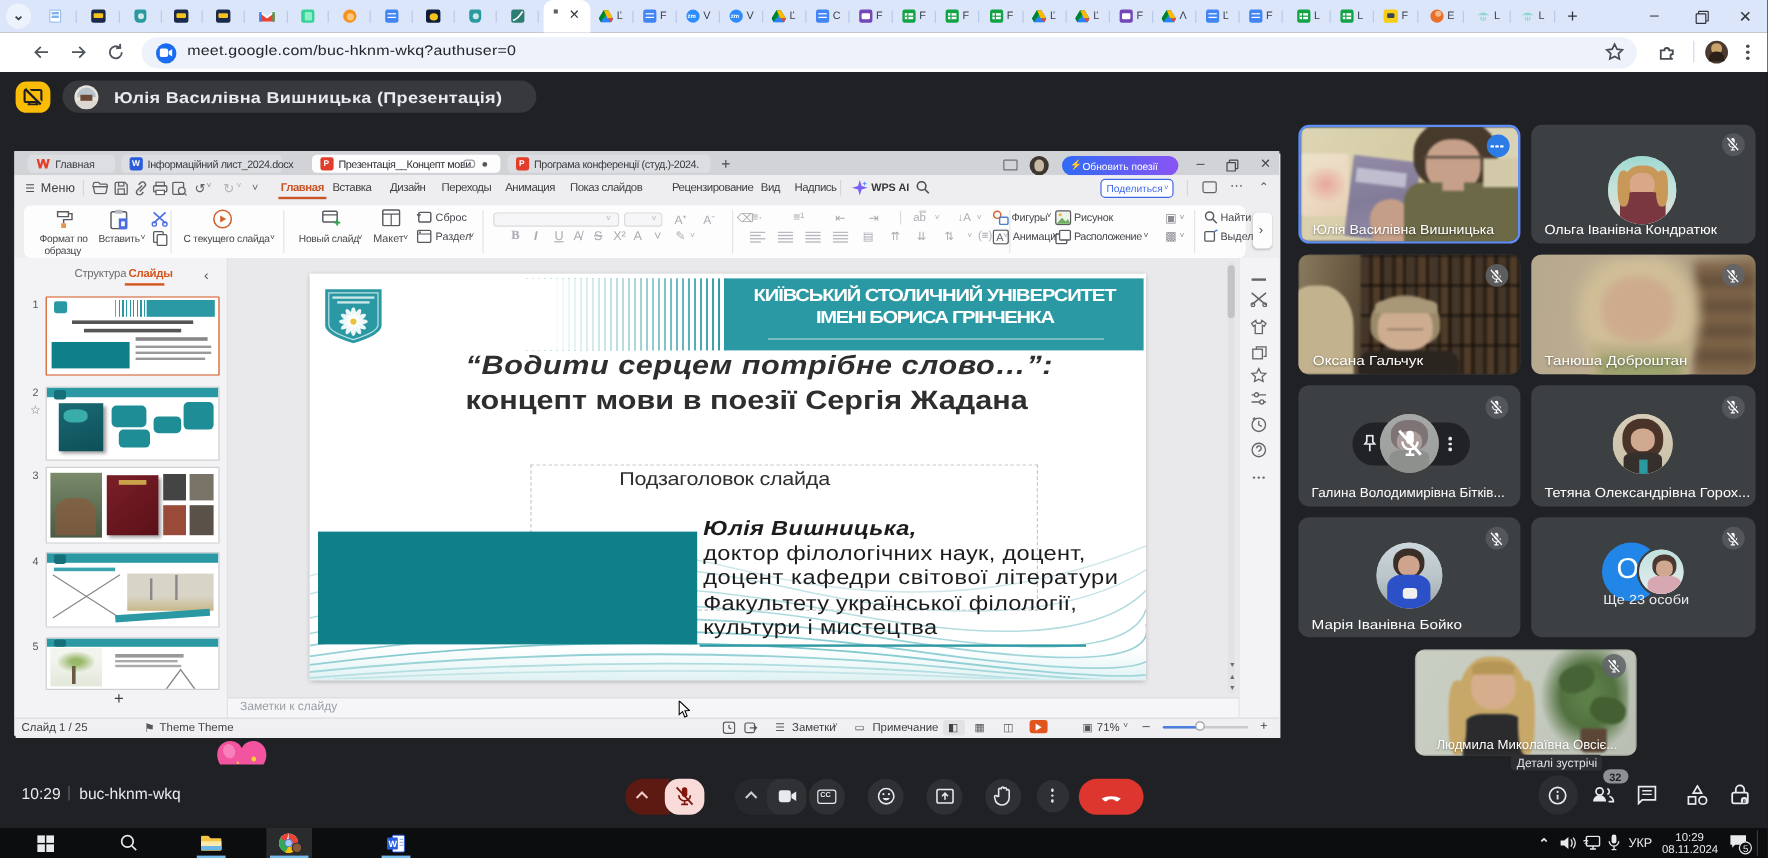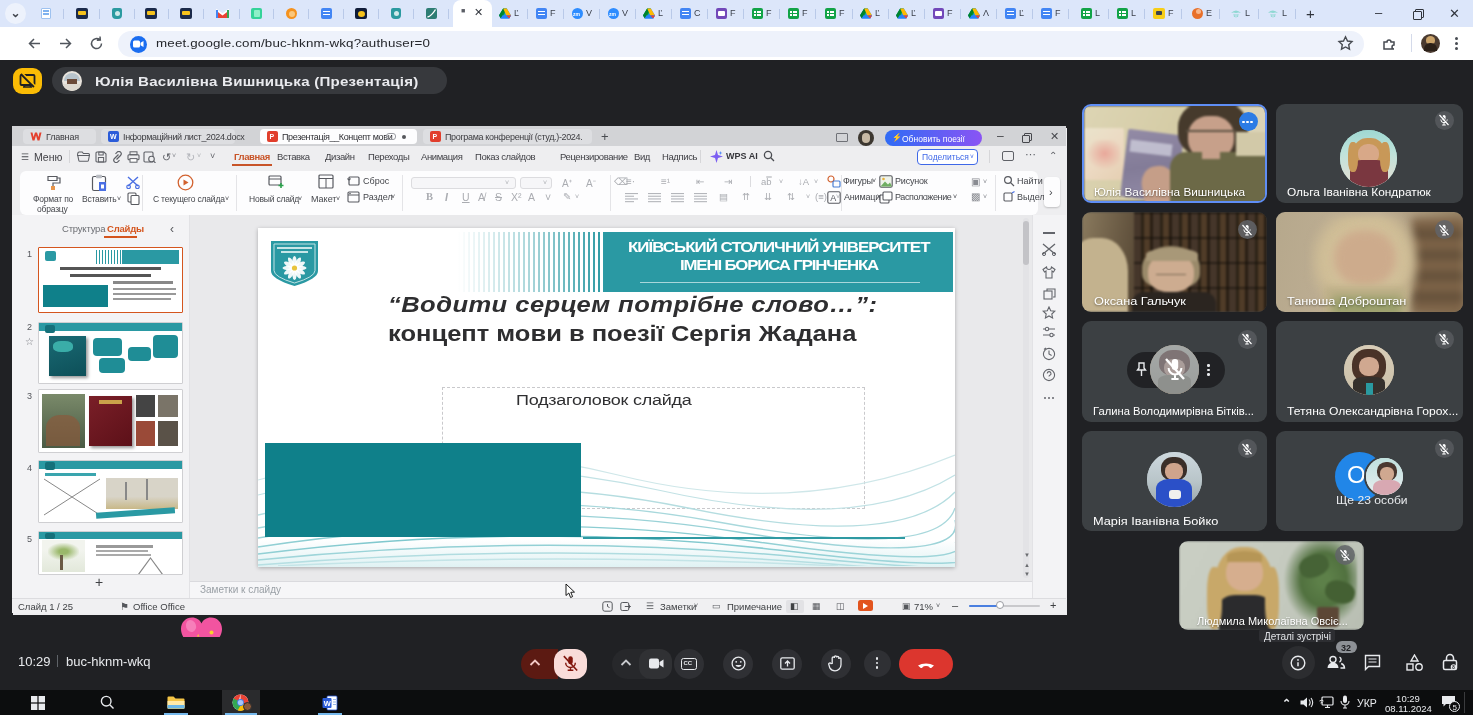--- a/index.html
+++ b/index.html
@@ -609,20 +609,29 @@
 <path d="M0 118 Q250 75 480 112 T697 100" stroke="#9ad2d7" stroke-width="1.4"></path>
 <path d="M0 127 Q260 88 500 122 T697 112" stroke="#8ccdd2" stroke-width="1.4"></path>
 <path d="M0 134 Q270 100 520 130 T697 122" stroke="#7ec7cd" stroke-width="1.5"></path>
 <path d="M0 140 Q280 112 540 137 T697 130" stroke="#8ccdd2" stroke-width="1.5"></path>
 <path d="M0 145 Q290 122 560 143 T697 138" stroke="#a8d8dc" stroke-width="1.5"></path>
 <path d="M20 146 Q300 132 580 146" stroke="#c2e2e5" stroke-width="1.4"></path>
 </g>
     </svg>
 <div class="a" style="left:257.5px;top:540px;width:697px;height:26.5px;background:linear-gradient(180deg,rgba(214,238,240,0) 0%,rgba(198,231,234,.55) 100%)"></div>
 <div class="a" style="left:264.5px;top:443px;width:316px;height:94px;background:#0f808a"></div>
+<div class="a" style="left:586px;top:431px;width:352px;height:110px">
+      <div style="position:absolute;left:0;top:0;font-size:17px;line-height:20.6px;color:#1c1c1e;white-space:nowrap">
+        <div style="font-weight:700;font-style:italic;letter-spacing:0.2px;transform:scaleX(1.16);transform-origin:0 0">Юлія Вишницька,</div>
+        <div style="letter-spacing:0.2px;transform:scaleX(1.16);transform-origin:0 0">доктор філологічних наук, доцент,</div>
+        <div style="letter-spacing:0.4px;transform:scaleX(1.16);transform-origin:0 0">доцент кафедри світової літератури</div>
+        <div style="letter-spacing:0.2px;transform:scaleX(1.16);transform-origin:0 0">Факультету української філології,</div>
+        <div style="letter-spacing:0.2px;transform:scaleX(1.16);transform-origin:0 0">культури і мистецтва</div>
+      </div>
+    </div>
 <div class="a" style="left:583px;top:536.5px;width:322px;height:2px;background:#2f9aa3"></div>
 <svg class="a" style="left:565px;top:584px;z-index:9" width="10" height="15" viewBox="0 0 10 15">
       <path d="M1 0 L1 11.5 L3.8 9 L5.6 13.5 L7.6 12.6 L5.8 8.3 L9.5 8.1 Z" fill="#fff" stroke="#000" stroke-width="0.9"></path>
     </svg>
 <div class="a" style="left:1023px;top:218px;width:6px;height:360px;background:#e3e3e6;border-radius:3px"></div>
 <div class="a" style="left:1023px;top:221px;width:6px;height:44px;background:#c3c3c7;border-radius:3px"></div>
 <div class="a nw" style="left:1024px;top:552px;font-size:6px;color:#6a6c70;font-weight:400;">▼</div>
 <div class="a nw" style="left:1024px;top:562px;font-size:6px;color:#6a6c70;font-weight:400;">▲</div>
 <div class="a nw" style="left:1024px;top:571px;font-size:6px;color:#6a6c70;font-weight:400;">▼</div>
 <div class="a" style="left:1032px;top:215px;width:34px;height:383px;background:#f3f3f5;border-left:1px solid #e2e2e5"></div>
@@ -657,21 +666,21 @@
       <path d="M5.2 5.5 a1.9 1.9 0 1 1 2.6 1.8 q-0.8 0.3 -0.8 1.2 M7 10.4 v0.4" stroke="#63656b" stroke-width="1.1" fill="none"></path>
     </svg>
 <div class="a" style="left:1044px;top:397px;width:2.2px;height:2.2px;border-radius:50%;background:#63656b"></div>
 <div class="a" style="left:1048px;top:397px;width:2.2px;height:2.2px;border-radius:50%;background:#63656b"></div>
 <div class="a" style="left:1052px;top:397px;width:2.2px;height:2.2px;border-radius:50%;background:#63656b"></div>
 <div class="a" style="left:190px;top:581px;width:842px;height:17px;background:#f6f6f8;border-top:1px solid #dadade"></div>
 <div class="a nw" style="left:200px;top:584px;font-size:10px;color:#9aa0a6;font-weight:400;">Заметки к слайду</div>
 <div class="a" style="left:12px;top:598px;width:1054px;height:15px;background:#f0f0f2;border-top:1px solid #dcdcdf"></div>
 <div class="a nw" style="left:18px;top:601px;font-size:9.5px;color:#3f4144;font-weight:400;">Слайд 1 / 25</div>
 <div class="a nw" style="left:120px;top:600.5px;font-size:10px;color:#55575c;font-weight:400;">⚑</div>
-<div class="a nw" style="left:133px;top:601px;font-size:9.5px;color:#3f4144;font-weight:400;">Office Office</div>
+<div class="a nw" style="left:133px;top:601px;font-size:9.5px;color:#3f4144;font-weight:400;">Theme Theme</div>
 <svg class="a" style="left:602px;top:600.5px" width="11" height="11" viewBox="0 0 11 11">
       <rect x="0.8" y="0.8" width="9.4" height="9.4" rx="2" fill="none" stroke="#55575c" stroke-width="1"></rect>
       <path d="M5.5 3 V5.5 L7.5 6.5" stroke="#55575c" stroke-width="1" fill="none"></path>
     </svg>
 <svg class="a" style="left:620px;top:600.5px" width="12" height="11" viewBox="0 0 12 11">
       <rect x="0.8" y="1.5" width="8" height="8" rx="1.5" fill="none" stroke="#55575c" stroke-width="1"></rect>
       <path d="M4.8 5.5 h5.5 M8.2 3.5 L10.5 5.5 L8.2 7.5" stroke="#55575c" stroke-width="1" fill="none"></path>
     </svg>
 <div class="a nw" style="left:646px;top:600.5px;font-size:9px;color:#55575c;font-weight:400;">☰</div>
 <div class="a nw" style="left:660px;top:601px;font-size:9.5px;color:#3f4144;font-weight:400;">Заметки</div>

